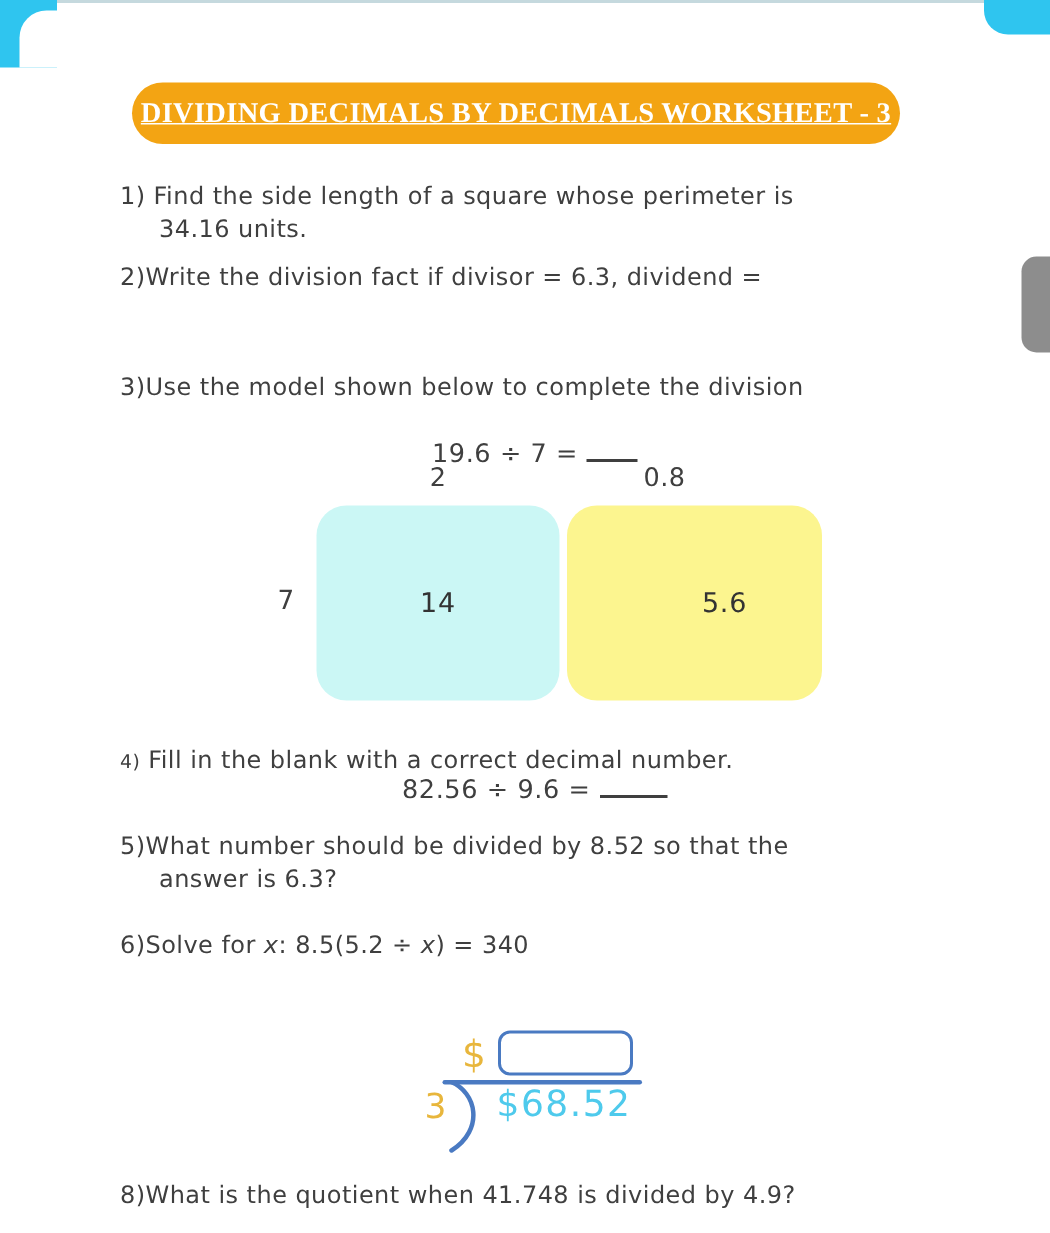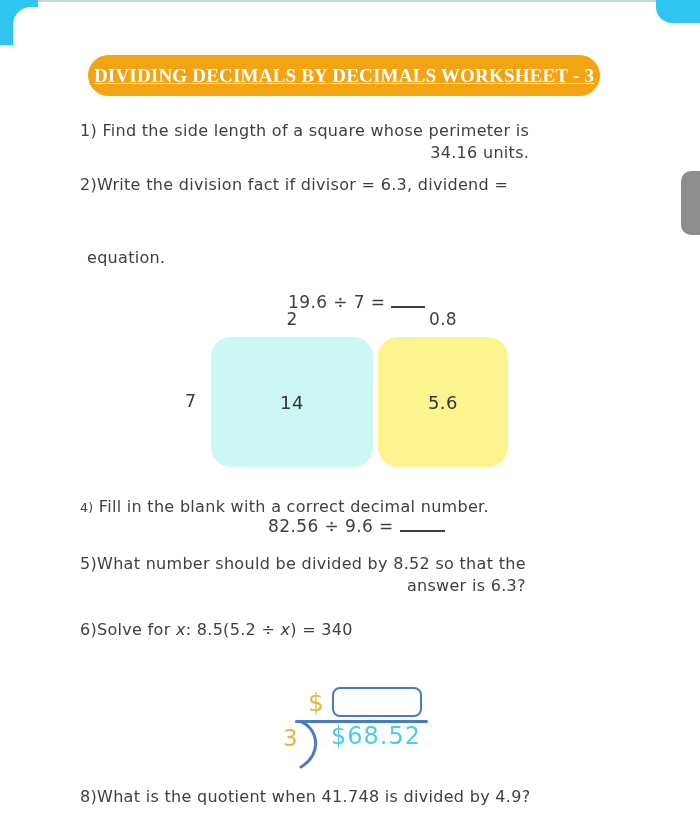--- a/index.html
+++ b/index.html
@@ -26,38 +26,38 @@
 
   .title-pill {
     position:absolute; left:88px; top:55px; width:512px; height:41px;
     border-radius:21px; display:flex; align-items:center; justify-content:center;
   }
   .title-pill span {
     font-family:"Liberation Serif", serif; font-weight:bold; font-size:19px;
     color:#ffffff; text-decoration:underline; letter-spacing:0.2px; white-space:nowrap;
   }
 
-  .q { position:absolute; left:80px; font-size:16px; letter-spacing:0.3px; line-height:22px; white-space:nowrap;text-align:right; }
-  .q .indent { margin-left:7px; }
+  .q { position:absolute; left:80px; font-size:16px; letter-spacing:0.3px; line-height:22px; white-space:nowrap; }
+  .q .indent { margin-left:26px; }
   .qnum-small { font-size:12.5px; }
   .italic { font-style:italic; }
 
   .eq { position:absolute; font-size:17px; letter-spacing:0.4px; white-space:nowrap; }
   .blank { display:inline-block; height:15px; border-bottom:2.5px solid #3f3f3f; vertical-align:baseline; margin-left:6px; }
   .blank.w34 { width:34px; }
   .blank.w45 { width:45px; }
 
   
   .col-label { position:absolute; top:309px; text-align:center; font-size:17px; letter-spacing:0.3px; }
   .col-label.c1 { left:211px; width:162px; }
   .col-label.c2 { left:378px; width:130px; }
   .row-label { position:absolute; left:185px; top:391px; font-size:17.5px; }
   .model-cell { position:absolute; top:337px; height:130px; display:flex; align-items:center; justify-content:center; font-size:18px; color:#333333; letter-spacing:0.5px;border-radius:20px; }
   .model-cell.c1 { left:211px; width:162px; }
-  .model-cell.c2 { left:378px; width:130px; }
+  .model-cell.c2 { left:378px; width:130px;padding-left:40px; }
 
   
   .dollar-sign { position:absolute; left:308px; top:688px; font-size:25px; font-weight:500; }
   .money-box { position:absolute; left:332px; top:687px; width:86px; height:26px; background:#ffffff; border:2px solid #4a7ac2; border-radius:8px; }
   .div-line { position:absolute; left:295px; top:720px; width:133px; height:3px; border-radius:2px; }
   .bracket-svg { position:absolute; left:296px; top:721px; }
   .divisor-num { position:absolute; left:283px; top:725px; font-size:23px; font-weight:500; }
   .dividend-num { position:absolute; left:331px; top:722px; font-size:24px; letter-spacing:1px; font-weight:500; }
 </style>
 </head>
@@ -78,21 +78,21 @@
   <div class="q" style="top:120px;">
     <div>1) Find the side length of a square whose perimeter is</div>
     <div class="indent">34.16 units.</div>
   </div>
 
   <div class="q" style="top:174px;">
     <div>2)Write the division fact if divisor = 6.3, dividend =</div>
   </div>
 
   <div class="q" style="top:247px;">
-    <div class="indent">equation.</div>
+    <div>3)Use the model shown below to complete the division</div>
   </div>
 
   <div class="eq" style="left:288px; top:291px;">
     <span>19.6 ÷ 7 =</span><span class="blank w34"></span>
   </div>
 
   <div class="col-label c1">2</div>
   <div class="col-label c2">0.8</div>
   <div class="row-label">7</div>
   <div class="model-cell c1" style="background-color: rgb(203, 247, 245);">

